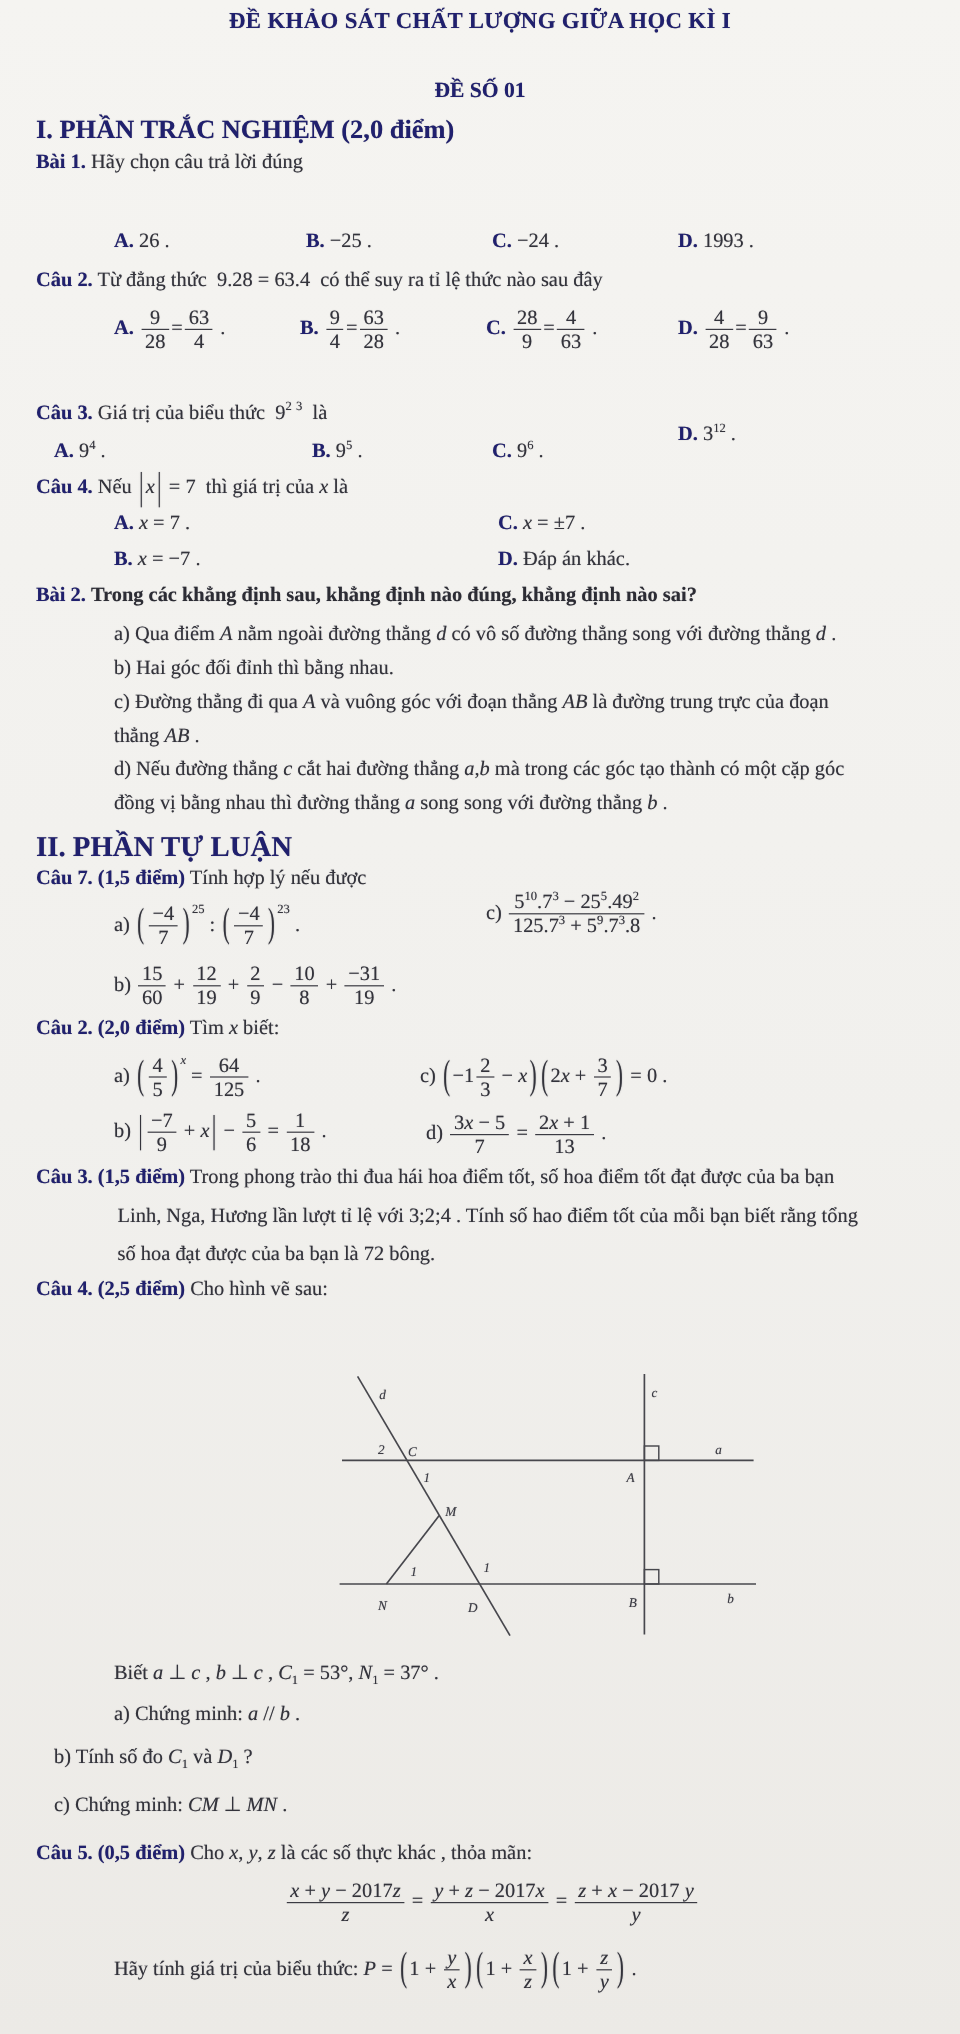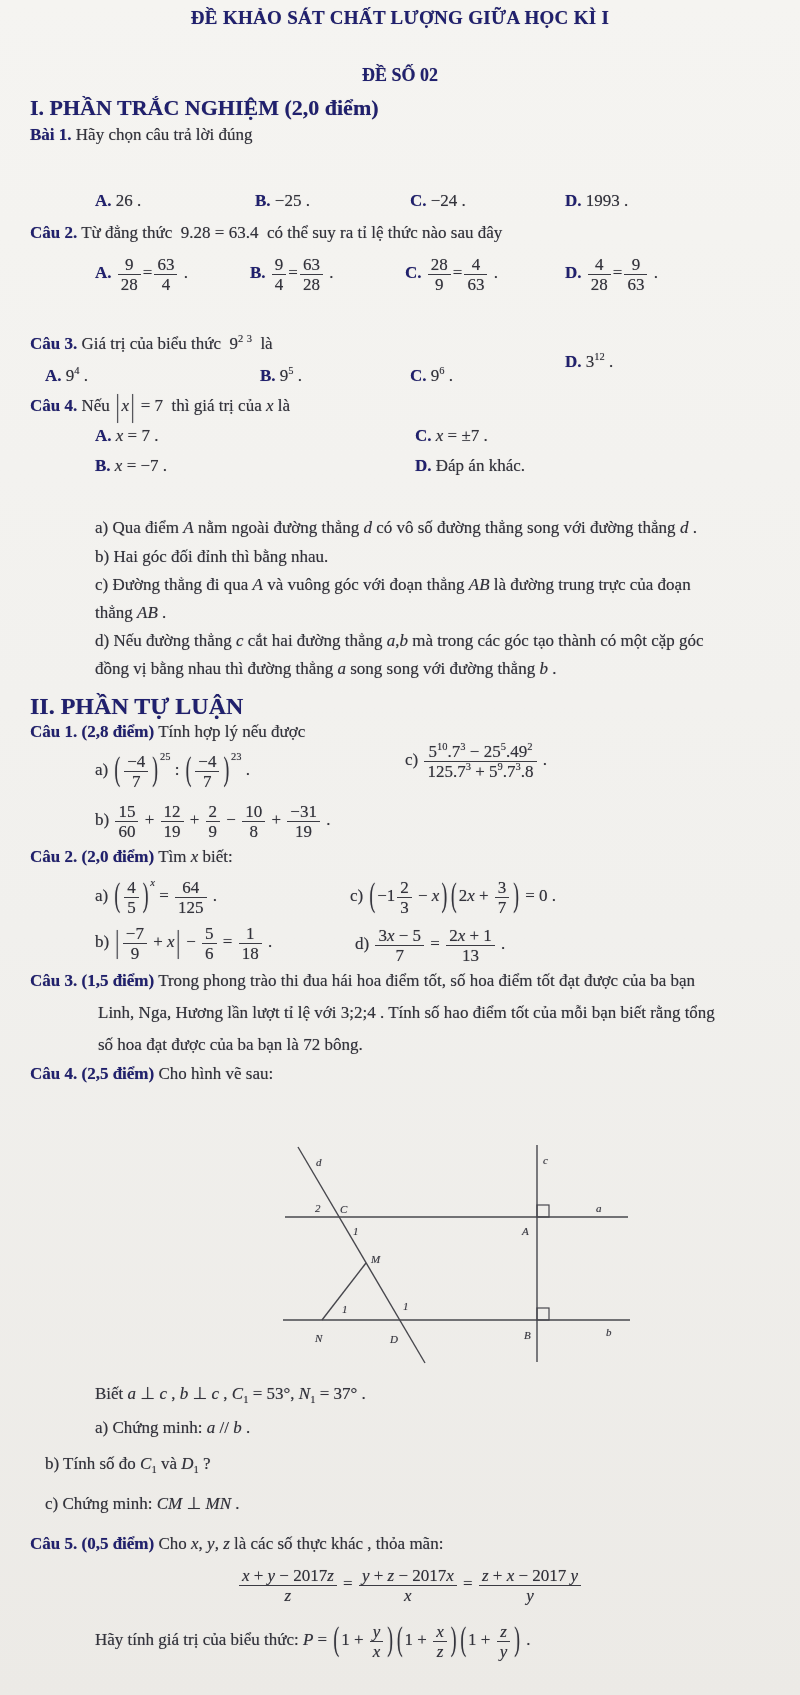--- a/index.html
+++ b/index.html
@@ -30,21 +30,21 @@
   .fig text{font-size:11px;font-style:italic;fill:#3c3c44;font-family:"Liberation Serif",serif;}
   .fig line{stroke:#47474d;stroke-width:1.4;}
   .fig rect{fill:none;stroke:#47474d;stroke-width:1.2;}
 </style>
 </head>
 <body>
 
 <div class="page">
 
   <div class="line center t1 hd" style="top:6px">ĐỀ KHẢO SÁT CHẤT LƯỢNG GIỮA HỌC KÌ I</div>
-  <div class="line center t3 hd" style="top:64px">ĐỀ SỐ 02</div>
+  <div class="line center t3 hd" style="top:64px">ĐỀ SỐ 01</div>
 
   <div class="line hd" style="top:94px;left:30px;font-size:22px">I. PHẦN TRẮC NGHIỆM (2,0 điểm)</div>
 
   <div class="line" style="top:124px;left:30px">
     <b class="k">Bài 1.</b>
     <span>Hãy chọn câu trả lời đúng</span>
   </div>
 
   <div class="line" style="top:190px;left:95px"><b class="k">A.</b> <span>26 .</span></div>
   <div class="line" style="top:190px;left:255px"><b class="k">B.</b> <span>−25 .</span></div>
@@ -71,31 +71,35 @@
 
   <div class="line" style="top:395px;left:30px">
     <b class="k">Câu 4.</b>
     <span>Nếu <span class="ab">|</span><i>x</i><span class="ab">|</span> = 7 &nbsp;thì giá trị của <i>x</i> là</span>
   </div>
   <div class="line" style="top:425px;left:95px"><b class="k">A.</b> <span><i>x</i> = 7 .</span></div>
   <div class="line" style="top:425px;left:415px"><b class="k">C.</b> <span><i>x</i> = ±7 .</span></div>
   <div class="line" style="top:455px;left:95px"><b class="k">B.</b> <span><i>x</i> = −7 .</span></div>
   <div class="line" style="top:455px;left:415px"><b class="k">D.</b> <span>Đáp án khác.</span></div>
 
+  <div class="line" style="top:485px;left:30px">
+    <b class="k">Bài 2.</b>
+    <span class="bt">Trong các khẳng định sau, khẳng định nào đúng, khẳng định nào sai?</span>
+  </div>
   <div class="line" style="top:517px;left:95px">a) Qua điểm <i>A</i> nằm ngoài đường thẳng <i>d</i> có vô số đường thẳng song với đường thẳng <i>d</i> .</div>
   <div class="line" style="top:546px;left:95px">b) Hai góc đối đỉnh thì bằng nhau.</div>
   <div class="line" style="top:574px;left:95px">c) Đường thẳng đi qua <i>A</i> và vuông góc với đoạn thẳng <i>AB</i> là đường trung trực của đoạn</div>
   <div class="line" style="top:602px;left:95px">thẳng <i>AB</i> .</div>
   <div class="line" style="top:630px;left:95px">d) Nếu đường thẳng <i>c</i> cắt hai đường thẳng <i>a</i>,<i>b</i> mà trong các góc tạo thành có một cặp góc</div>
   <div class="line" style="top:658px;left:95px">đồng vị bằng nhau thì đường thẳng <i>a</i> song song với đường thẳng <i>b</i> .</div>
 
   <div class="line hd" style="top:691px;left:30px;font-size:24px">II. PHẦN TỰ LUẬN</div>
 
   <div class="line" style="top:721px;left:30px">
-    <b class="k">Câu 1. (2,8 điểm)</b>
+    <b class="k">Câu 7. (1,5 điểm)</b>
     <span>Tính hợp lý nếu được</span>
   </div>
   <div class="line" style="top:752px;left:95px">a) <span class="bp">(</span><span class="fr"><span class="n">−4</span><span class="d">7</span></span><span class="bp">)</span><sup class="hi">25</sup> : <span class="bp">(</span><span class="fr"><span class="n">−4</span><span class="d">7</span></span><span class="bp">)</span><sup class="hi">23</sup> .</div>
   <div class="line" style="top:742px;left:405px">c) <span class="fr"><span class="n">5<sup>10</sup>.7<sup>3</sup> − 25<sup>5</sup>.49<sup>2</sup></span><span class="d">125.7<sup>3</sup> + 5<sup>9</sup>.7<sup>3</sup>.8</span></span> .</div>
   <div class="line" style="top:802px;left:95px">b) <span class="fr"><span class="n">15</span><span class="d">60</span></span> + <span class="fr"><span class="n">12</span><span class="d">19</span></span> + <span class="fr"><span class="n">2</span><span class="d">9</span></span> − <span class="fr"><span class="n">10</span><span class="d">8</span></span> + <span class="fr"><span class="n">−31</span><span class="d">19</span></span> .</div>
 
   <div class="line" style="top:846px;left:30px">
     <b class="k">Câu 2. (2,0 điểm)</b>
     <span>Tìm <i>x</i> biết:</span>
   </div>

